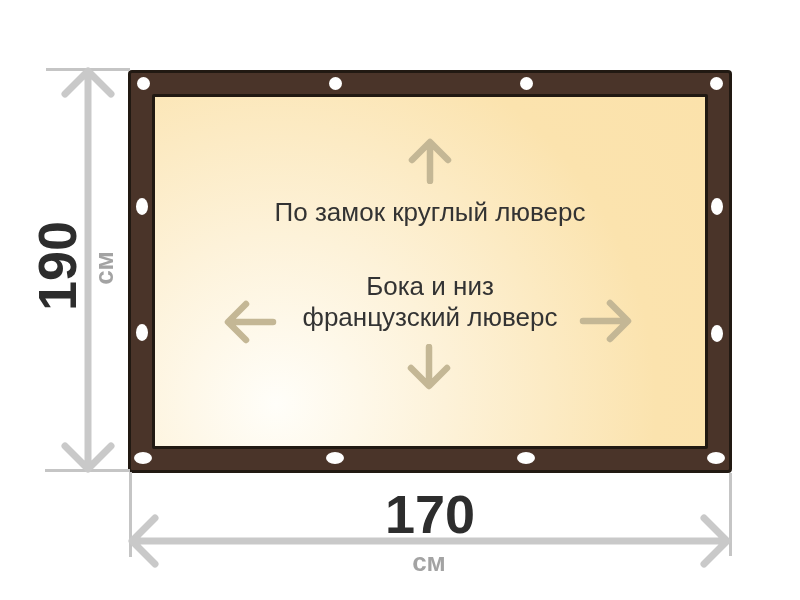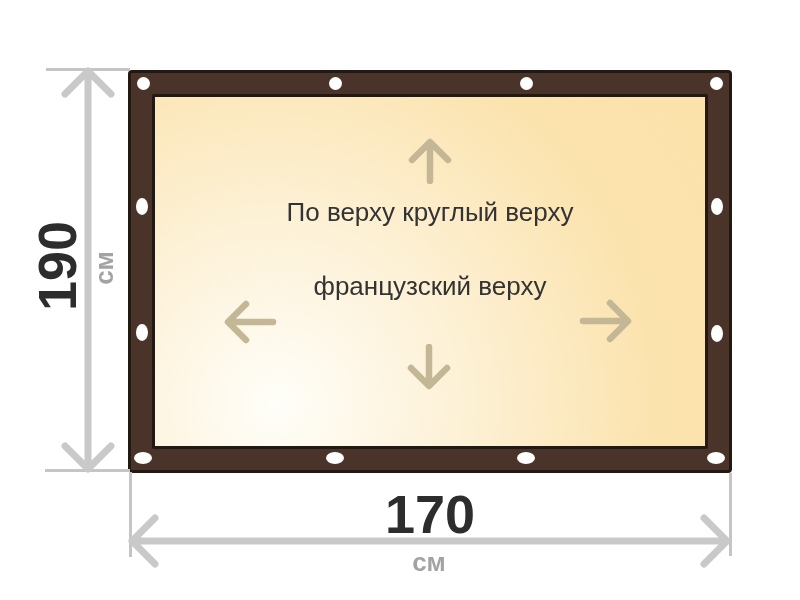--- a/index.html
+++ b/index.html
@@ -99,23 +99,24 @@
   <svg class="dir-arrow" style="left:405px; top:344px;" width="48" height="48" viewBox="0 0 48 48">
     <path d="M24 3 L24 41 M6 24 L24 42 L42 24" fill="none" stroke="#c4b795" stroke-width="6.5" stroke-linecap="round" stroke-linejoin="round"></path>
   </svg>
   <svg class="dir-arrow" style="left:223px; top:298px;" width="54" height="48" viewBox="0 0 54 48">
     <path d="M50 24 L6 24 M23 6 L5 24 L23 42" fill="none" stroke="#c4b795" stroke-width="6.5" stroke-linecap="round" stroke-linejoin="round"></path>
   </svg>
   <svg class="dir-arrow" style="left:579px; top:297px;" width="54" height="48" viewBox="0 0 54 48">
     <path d="M4 24 L48 24 M31 6 L49 24 L31 42" fill="none" stroke="#c4b795" stroke-width="6.5" stroke-linecap="round" stroke-linejoin="round"></path>
   </svg>
 
-  <div class="annot annot-top">По верху круглый верху</div>
+  <div class="annot annot-top">По замок круглый люверс</div>
   <div class="annot annot-mid">
-    <div>французский верху</div>
+    <div>Бока и низ</div>
+    <div>французский люверс</div>
   </div>
 
   <div class="tick" style="left:46px; top:68px; width:84px; height:3px;"></div>
   <div class="tick" style="left:45px; top:469px; width:85px; height:3px;"></div>
   <svg class="dim-svg" style="left:60px; top:66px;" width="56" height="408" viewBox="0 0 56 408">
     <path d="M28 9 L28 399 M5 28 L28 5 L51 28 M5 380 L28 403 L51 380" fill="none" stroke="#c9c9c9" stroke-width="7" stroke-linecap="round" stroke-linejoin="round"></path>
   </svg>
   <div class="dim-value rot" style="left:57px; top:266px;">190</div>
   <div class="dim-unit rot" style="left:104px; top:268px;">см</div>
 

